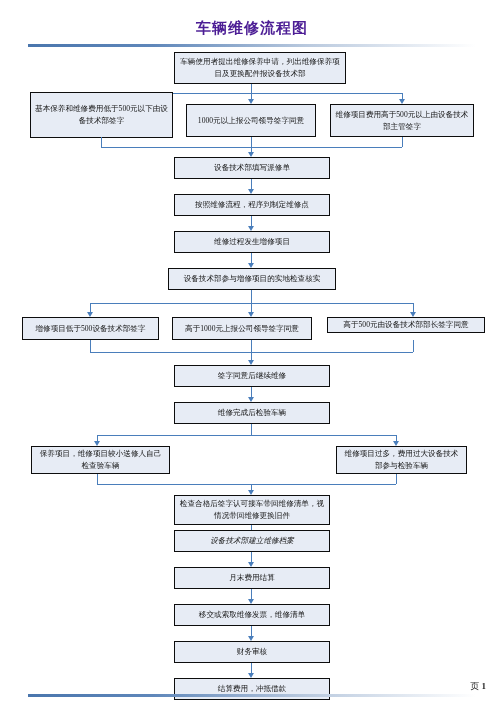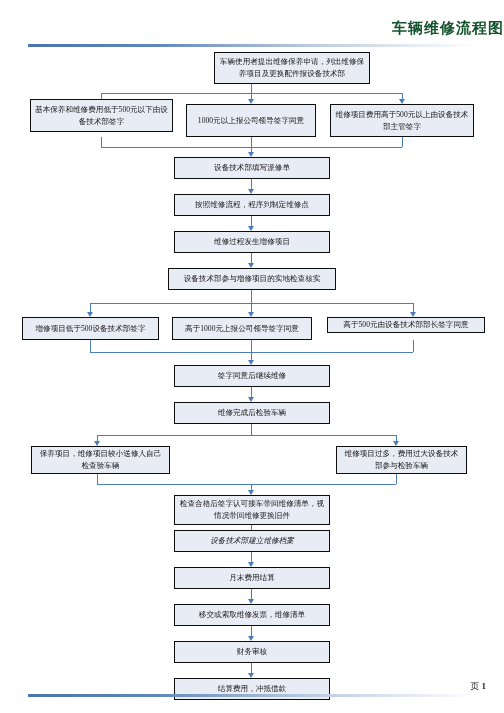--- a/index.html
+++ b/index.html
@@ -28,25 +28,25 @@
   }
   #header-rule { top: 44px; }
   #footer-rule { top: 694px; }
 
   
   #doc-title {
     position: absolute;
     left: 0;
     top: 19px;
     width: 504px;
-    text-align: right;
+    text-align: center;
     font-family: "Liberation Serif", "DejaVu Serif", serif;
     font-size: 15px;
     font-weight: bold;
-    color: #14532d;
+    color: #4c1d95;
     letter-spacing: 1px;
   }
 
   
   #page-number {
     position: absolute;
     right: 18px;
     top: 680px;
     font-size: 9px;
     color: #2a2a2a;
@@ -91,34 +91,34 @@
 </style>
 </head>
 <body>
 
 <div id="page">
 
   <div id="header-rule" class="rule"></div>
 
   <div id="doc-title">车辆维修流程图</div>
 
-  <div class="node" style="left:174px; top:52px; width:156px; height:32px;margin-left:40px;">
+  <div class="node" style="left:174px; top:52px; width:172px; height:32px;">
     <span>车辆使用者提出维修保养申请，列出维修保养项目及更换配件报设备技术部</span>
   </div>
 
   <div class="conn v" style="left:251px; top:84px; height:9px;"></div>
   <div class="conn h" style="left:101px; top:93px; width:301px;"></div>
   <div class="conn v" style="left:101px; top:93px; height:8px;"></div>
   <div class="conn v" style="left:251px; top:93px; height:8px;"></div>
   <div class="conn v" style="left:402px; top:93px; height:8px;"></div>
   <div class="arrow-down" style="left:98px; top:99px;"></div>
   <div class="arrow-down" style="left:248px; top:99px;"></div>
   <div class="arrow-down" style="left:399px; top:99px;"></div>
 
-  <div class="node" style="left:30px; top:99px; width:143px; height:33px;">
+  <div class="node" style="left:30px; top:92px; width:143px; height:46px;">
     <span>基本保养和维修费用低于500元以下由设备技术部签字</span>
   </div>
   <div class="node" style="left:186px; top:104px; width:130px; height:33px;">
     <span>1000元以上报公司领导签字同意</span>
   </div>
   <div class="node" style="left:330px; top:104px; width:144px; height:33px;">
     <span>维修项目费用高于500元以上由设备技术部主管签字</span>
   </div>
 
   <div class="conn v" style="left:101px; top:137px; height:10px;"></div>

